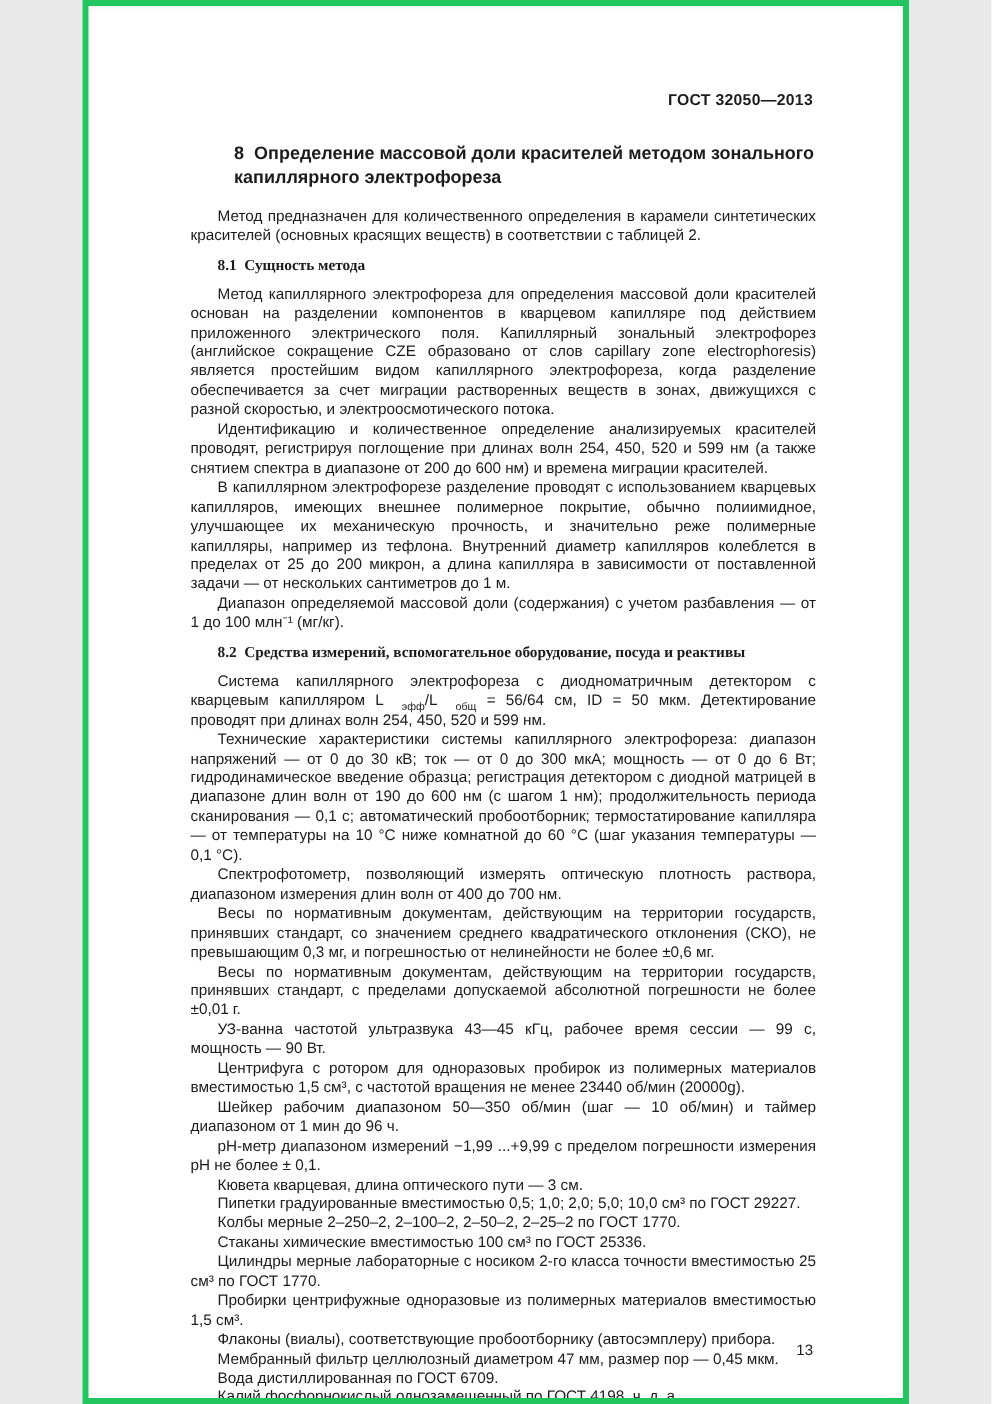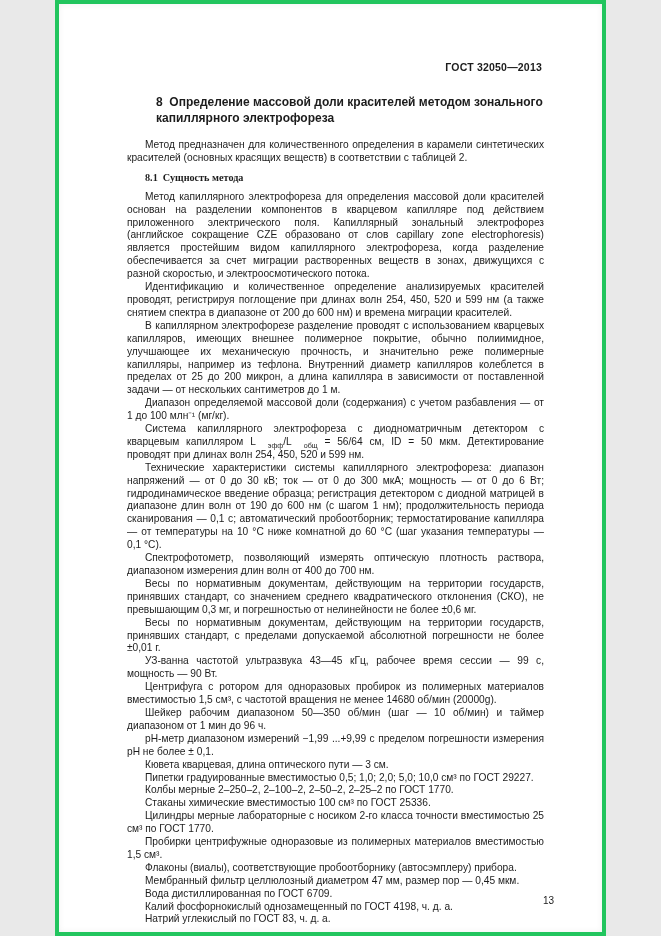--- a/index.html
+++ b/index.html
@@ -54,45 +54,46 @@
     font-size: 10.2px;
     line-height: 12.9px;
     text-align: justify;
     text-indent: 18px;
     margin: 0;
   }
   sub, sup { line-height: 0; font-size: 70%; margin-left: 12px; }
   .pagenum {
     position: absolute;
     bottom: 26px;
-    right: 48px;
+    right: 60px;
     font-size: 10px;
   }
 </style>
 </head>
 <body>
 
 <div class="page">
   <div class="header-code">ГОСТ 32050—2013</div>
 
   <div class="content">
       <div class="h1"><span>8&nbsp;&nbsp;Определение массовой доли красителей методом зонального капиллярного электрофореза</span></div>
       <div class="p"><span>Метод предназначен для количественного определения в карамели синтетических красителей (основных красящих веществ) в соответствии с таблицей 2.</span></div>
       <div class="h2"><span>8.1&nbsp;&nbsp;Сущность метода</span></div>
       <div class="p"><span>Метод капиллярного электрофореза для определения массовой доли красителей основан на разделении компонентов в кварцевом капилляре под действием приложенного электрического поля. Капиллярный зональный электрофорез (английское сокращение CZE образовано от слов capillary zone electrophoresis) является простейшим видом капиллярного электрофореза, когда разделение обеспечивается за счет миграции растворенных веществ в зонах, движущихся с разной скоростью, и электроосмотического потока.</span></div>
       <div class="p"><span>Идентификацию и количественное определение анализируемых красителей проводят, регистрируя поглощение при длинах волн 254, 450, 520 и 599 нм (а также снятием спектра в диапазоне от 200 до 600 нм) и времена миграции красителей.</span></div>
       <div class="p"><span>В капиллярном электрофорезе разделение проводят с использованием кварцевых капилляров, имеющих внешнее полимерное покрытие, обычно полиимидное, улучшающее их механическую прочность, и значительно реже полимерные капилляры, например из тефлона. Внутренний диаметр капилляров колеблется в пределах от 25 до 200 микрон, а длина капилляра в зависимости от поставленной задачи — от нескольких сантиметров до 1 м.</span></div>
       <div class="p"><span>Диапазон определяемой массовой доли (содержания) с учетом разбавления — от 1 до 100 млн⁻¹ (мг/кг).</span></div>
+      <div class="h2"><span>8.2&nbsp;&nbsp;Средства измерений, вспомогательное оборудование, посуда и реактивы</span></div>
       <div class="p"><span>Система капиллярного электрофореза с диодноматричным детектором с кварцевым капилляром L</span><sub>эфф</sub><span>/L</span><sub>общ</sub><span> = 56/64 см, ID = 50 мкм. Детектирование проводят при длинах волн 254, 450, 520 и 599 нм.</span></div>
       <div class="p"><span>Технические характеристики системы капиллярного электрофореза: диапазон напряжений — от 0 до 30 кВ; ток — от 0 до 300 мкА; мощность — от 0 до 6 Вт; гидродинамическое введение образца; регистрация детектором с диодной матрицей в диапазоне длин волн от 190 до 600 нм (с шагом 1 нм); продолжительность периода сканирования — 0,1 с; автоматический пробоотборник; термостатирование капилляра — от температуры на 10 °С ниже комнатной до 60 °С (шаг указания температуры — 0,1 °С).</span></div>
       <div class="p"><span>Спектрофотометр, позволяющий измерять оптическую плотность раствора, диапазоном измерения длин волн от 400 до 700 нм.</span></div>
       <div class="p"><span>Весы по нормативным документам, действующим на территории государств, принявших стандарт, со значением среднего квадратического отклонения (СКО), не превышающим 0,3 мг, и погрешностью от нелинейности не более ±0,6 мг.</span></div>
       <div class="p"><span>Весы по нормативным документам, действующим на территории государств, принявших стандарт, с пределами допускаемой абсолютной погрешности не более ±0,01 г.</span></div>
       <div class="p"><span>УЗ-ванна частотой ультразвука 43—45 кГц, рабочее время сессии — 99 с, мощность — 90 Вт.</span></div>
-      <div class="p"><span>Центрифуга с ротором для одноразовых пробирок из полимерных материалов вместимостью 1,5 см³, с частотой вращения не менее 14680 об/мин (20000g).</span></div>
+      <div class="p"><span>Центрифуга с ротором для одноразовых пробирок из полимерных материалов вместимостью 1,5 см³, с частотой вращения не менее 23440 об/мин (20000g).</span></div>
       <div class="p"><span>Шейкер рабочим диапазоном 50—350 об/мин (шаг — 10 об/мин) и таймер диапазоном от 1 мин до 96 ч.</span></div>
       <div class="p"><span>рН-метр диапазоном измерений −1,99 ...+9,99 с пределом погрешности измерения рН не более ± 0,1.</span></div>
       <div class="p"><span>Кювета кварцевая, длина оптического пути — 3 см.</span></div>
       <div class="p"><span>Пипетки градуированные вместимостью 0,5; 1,0; 2,0; 5,0; 10,0 см³ по ГОСТ 29227.</span></div>
       <div class="p"><span>Колбы мерные 2–250–2, 2–100–2, 2–50–2, 2–25–2 по ГОСТ 1770.</span></div>
       <div class="p"><span>Стаканы химические вместимостью 100 см³ по ГОСТ 25336.</span></div>
       <div class="p"><span>Цилиндры мерные лабораторные с носиком 2-го класса точности вместимостью 25 см³ по ГОСТ 1770.</span></div>
       <div class="p"><span>Пробирки центрифужные одноразовые из полимерных материалов вместимостью 1,5 см³.</span></div>
       <div class="p"><span>Флаконы (виалы), соответствующие пробоотборнику (автосэмплеру) прибора.</span></div>
       <div class="p"><span>Мембранный фильтр целлюлозный диаметром 47 мм, размер пор — 0,45 мкм.</span></div>

